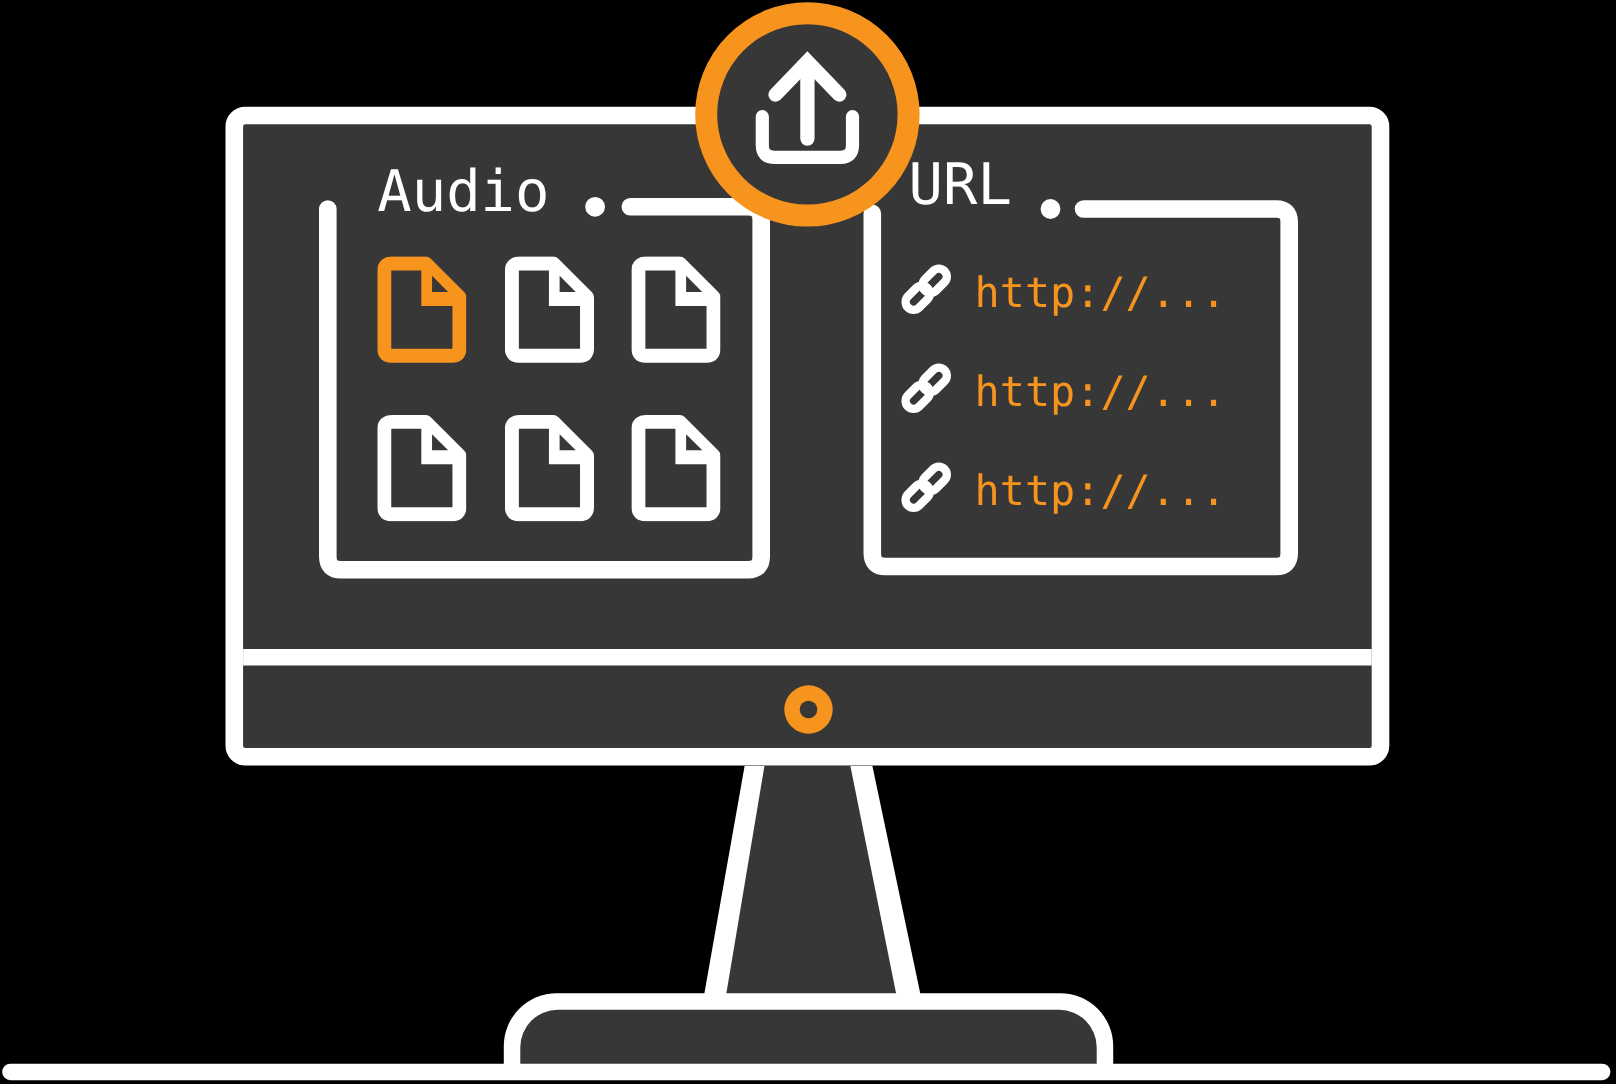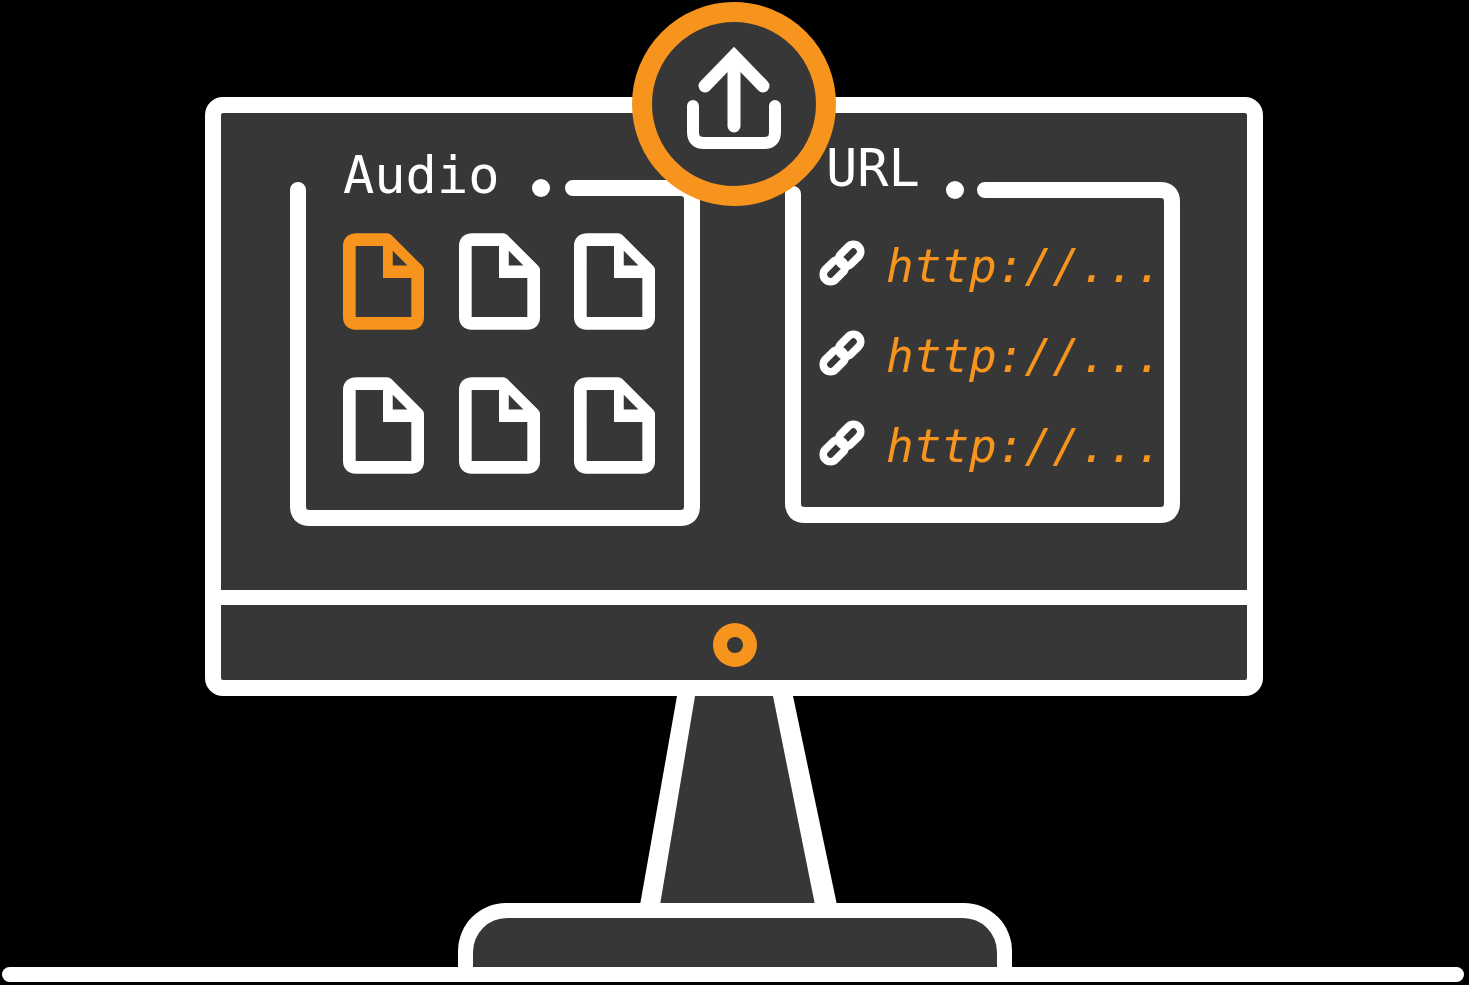--- a/index.html
+++ b/index.html
@@ -51,21 +51,21 @@
   .file-outline{fill:none;stroke-width:13;stroke-linejoin:round;}
   .file-white .file-outline{stroke:var(--line-color);}
   .file-white .file-fold{fill:var(--line-color);}
   .file-orange .file-outline{stroke:var(--accent-color);}
   .file-orange .file-fold{fill:var(--accent-color);}
   .file-notch{fill:var(--monitor-color);}
 
   
   .link-svg{width:52px;height:52px;}
   .link-stroke{fill:none;stroke:var(--line-color);stroke-width:8;}
-  .url-text{color:var(--accent-color);font-size:46px;line-height:38px;white-space:pre;font-style:italic;}
+  .url-text{color:var(--accent-color);font-size:38px;line-height:38px;white-space:pre;}
 </style>
 </head>
 <body>
 
 <div id="stage">
 
   <div class="abs stand-neck"></div>
   <div class="abs stand-neck-fill"></div>
   <div class="abs stand-base"></div>
   <div class="abs stand-base-fill"></div>

